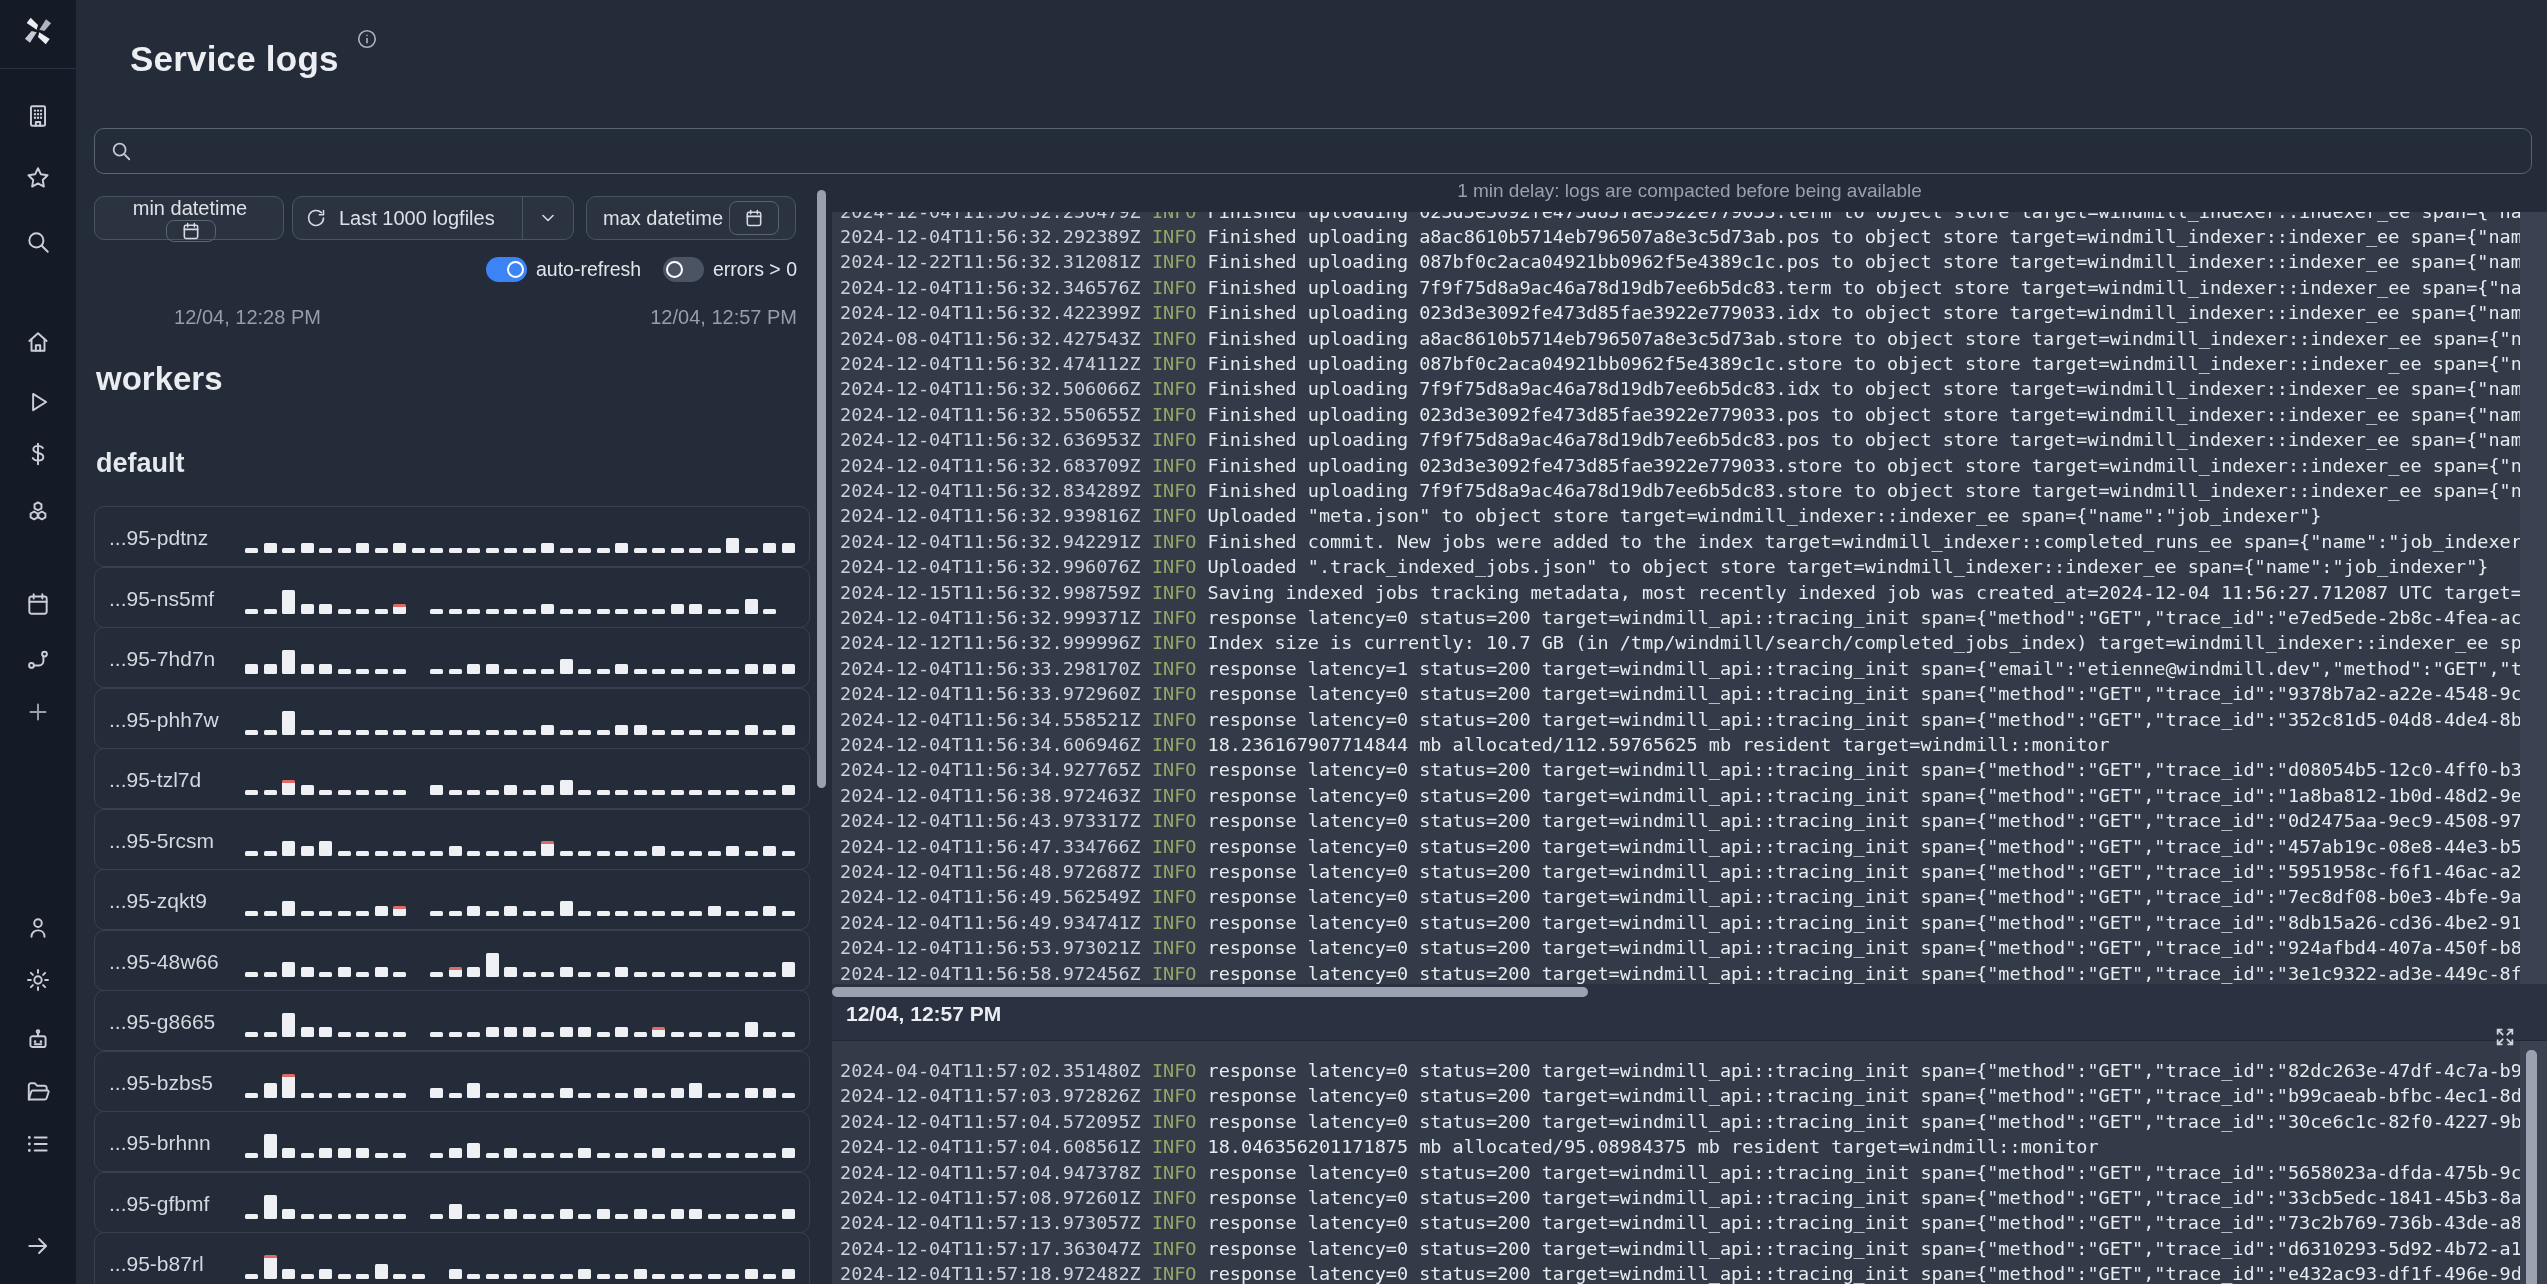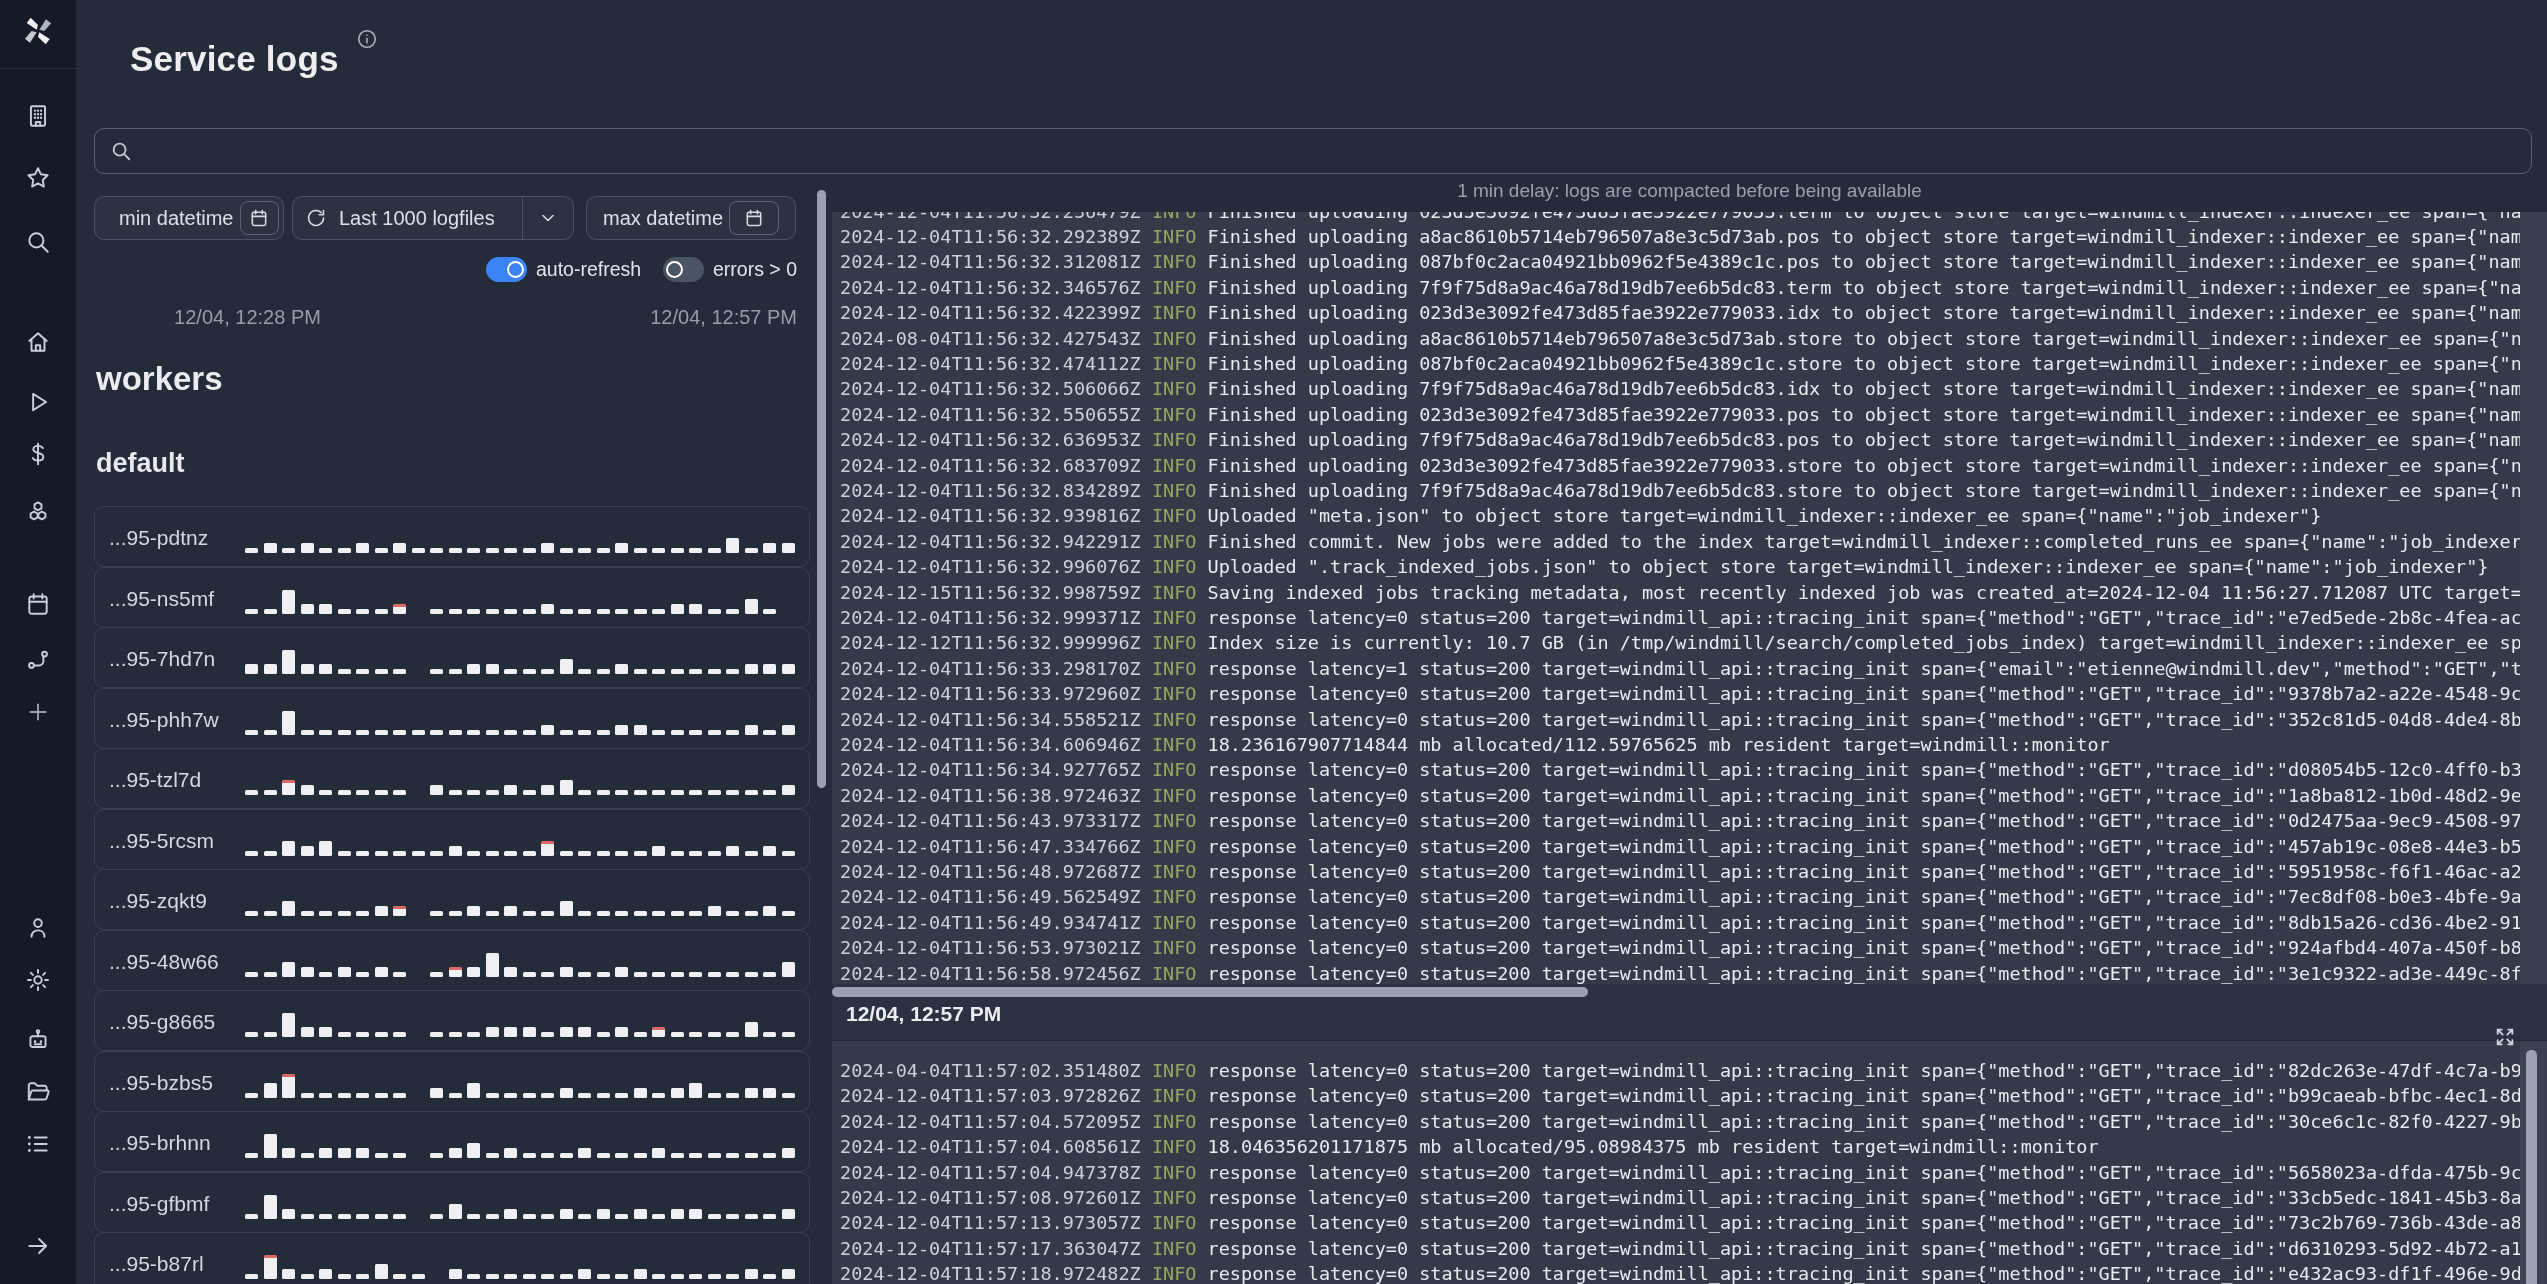--- a/index.html
+++ b/index.html
@@ -194,21 +194,21 @@
   </span>
 
   <div class="search-bar">
     <svg viewBox="0 0 24 24">
         <circle cx="10.5" cy="10.5" r="6.5"></circle>
         <path d="M15.5 15.5L21 21"></path>
       </svg>
     <input class="search-input" value="" placeholder="" style="">
   </div>
 
-  <div class="fbtn" style="left:94px;width:190px;padding-left:24px;">
+  <div class="fbtn" style="left:94px;width:190px;padding-left:2px;flex-direction:column;">
     <span class="lbl">min datetime</span>
     <span class="cal-box">
       <svg viewBox="0 0 24 24">
           <rect x="4" y="5" width="16" height="16" rx="2"></rect>
           <path d="M8 3v4M16 3v4M4 10h16"></path>
         </svg>
     </span>
   </div>
   <div class="fbtn" style="left:292px;width:282px;padding-left:0;">
     <span style="display:flex;align-items:center;justify-content:center;width:46px;">
@@ -708,21 +708,21 @@
     </div>
 
   <div class="vscroll-left"></div>
 
   <div class="delay-note">1 min delay: logs are compacted before being available</div>
 
   <div class="log-block" id="log-block1">
 
   <div class="log-line" style="top: -13.4px;"><span class="log-ts">2024-12-04T11:56:32.236479Z </span><span class="log-level">INFO </span><span class="log-msg">Finished uploading 023d3e3092fe473d85fae3922e779033.term to object store target=windmill_indexer::indexer_ee span={"name":"job_indexer"}</span></div>
       <div class="log-line" style="top: 12px;"><span class="log-ts">2024-12-04T11:56:32.292389Z </span><span class="log-level">INFO </span><span class="log-msg">Finished uploading a8ac8610b5714eb796507a8e3c5d73ab.pos to object store target=windmill_indexer::indexer_ee span={"name":"job_indexer"}</span></div>
-      <div class="log-line" style="top: 37.4px;"><span class="log-ts">2024-12-04T11:56:32.312081Z </span><span class="log-level">INFO </span><span class="log-msg">Finished uploading 087bf0c2aca04921bb0962f5e4389c1c.pos to object store target=windmill_indexer::indexer_ee span={"name":"job_indexer"}</span></div>
+      <div class="log-line" style="top: 37.4px;"><span class="log-ts">2024-12-22T11:56:32.312081Z </span><span class="log-level">INFO </span><span class="log-msg">Finished uploading 087bf0c2aca04921bb0962f5e4389c1c.pos to object store target=windmill_indexer::indexer_ee span={"name":"job_indexer"}</span></div>
       <div class="log-line" style="top: 62.8px;"><span class="log-ts">2024-12-04T11:56:32.346576Z </span><span class="log-level">INFO </span><span class="log-msg">Finished uploading 7f9f75d8a9ac46a78d19db7ee6b5dc83.term to object store target=windmill_indexer::indexer_ee span={"name":"job_indexer"}</span></div>
       <div class="log-line" style="top: 88.2px;"><span class="log-ts">2024-12-04T11:56:32.422399Z </span><span class="log-level">INFO </span><span class="log-msg">Finished uploading 023d3e3092fe473d85fae3922e779033.idx to object store target=windmill_indexer::indexer_ee span={"name":"job_indexer"}</span></div>
       <div class="log-line" style="top: 113.6px;"><span class="log-ts">2024-08-04T11:56:32.427543Z </span><span class="log-level">INFO </span><span class="log-msg">Finished uploading a8ac8610b5714eb796507a8e3c5d73ab.store to object store target=windmill_indexer::indexer_ee span={"name":"job_indexer"}</span></div>
       <div class="log-line" style="top: 139px;"><span class="log-ts">2024-12-04T11:56:32.474112Z </span><span class="log-level">INFO </span><span class="log-msg">Finished uploading 087bf0c2aca04921bb0962f5e4389c1c.store to object store target=windmill_indexer::indexer_ee span={"name":"job_indexer"}</span></div>
       <div class="log-line" style="top: 164.4px;"><span class="log-ts">2024-12-04T11:56:32.506066Z </span><span class="log-level">INFO </span><span class="log-msg">Finished uploading 7f9f75d8a9ac46a78d19db7ee6b5dc83.idx to object store target=windmill_indexer::indexer_ee span={"name":"job_indexer"}</span></div>
       <div class="log-line" style="top: 189.8px;"><span class="log-ts">2024-12-04T11:56:32.550655Z </span><span class="log-level">INFO </span><span class="log-msg">Finished uploading 023d3e3092fe473d85fae3922e779033.pos to object store target=windmill_indexer::indexer_ee span={"name":"job_indexer"}</span></div>
       <div class="log-line" style="top: 215.2px;"><span class="log-ts">2024-12-04T11:56:32.636953Z </span><span class="log-level">INFO </span><span class="log-msg">Finished uploading 7f9f75d8a9ac46a78d19db7ee6b5dc83.pos to object store target=windmill_indexer::indexer_ee span={"name":"job_indexer"}</span></div>
       <div class="log-line" style="top: 240.6px;"><span class="log-ts">2024-12-04T11:56:32.683709Z </span><span class="log-level">INFO </span><span class="log-msg">Finished uploading 023d3e3092fe473d85fae3922e779033.store to object store target=windmill_indexer::indexer_ee span={"name":"job_indexer"}</span></div>
       <div class="log-line" style="top: 266px;"><span class="log-ts">2024-12-04T11:56:32.834289Z </span><span class="log-level">INFO </span><span class="log-msg">Finished uploading 7f9f75d8a9ac46a78d19db7ee6b5dc83.store to object store target=windmill_indexer::indexer_ee span={"name":"job_indexer"}</span></div>
       <div class="log-line" style="top: 291.4px;"><span class="log-ts">2024-12-04T11:56:32.939816Z </span><span class="log-level">INFO </span><span class="log-msg">Uploaded "meta.json" to object store target=windmill_indexer::indexer_ee span={"name":"job_indexer"}</span></div>

